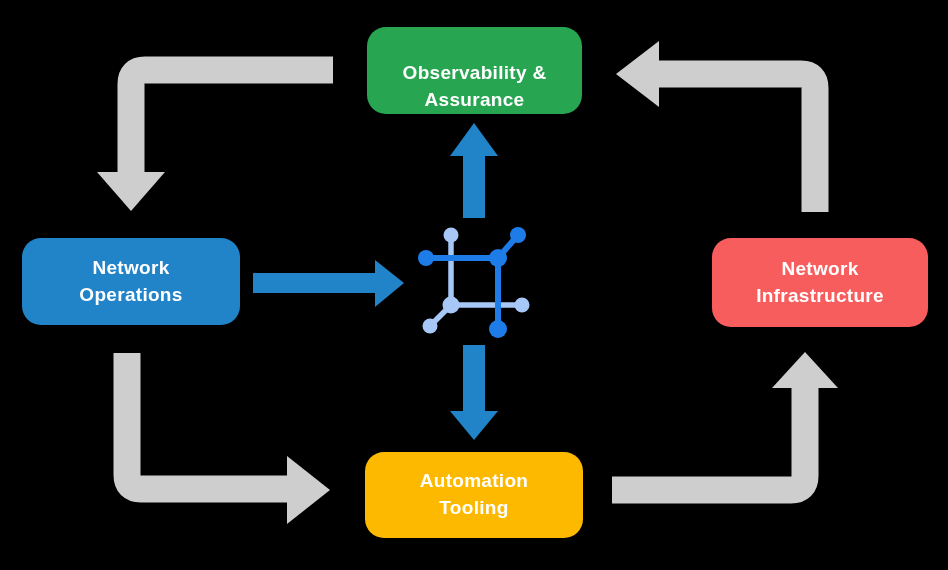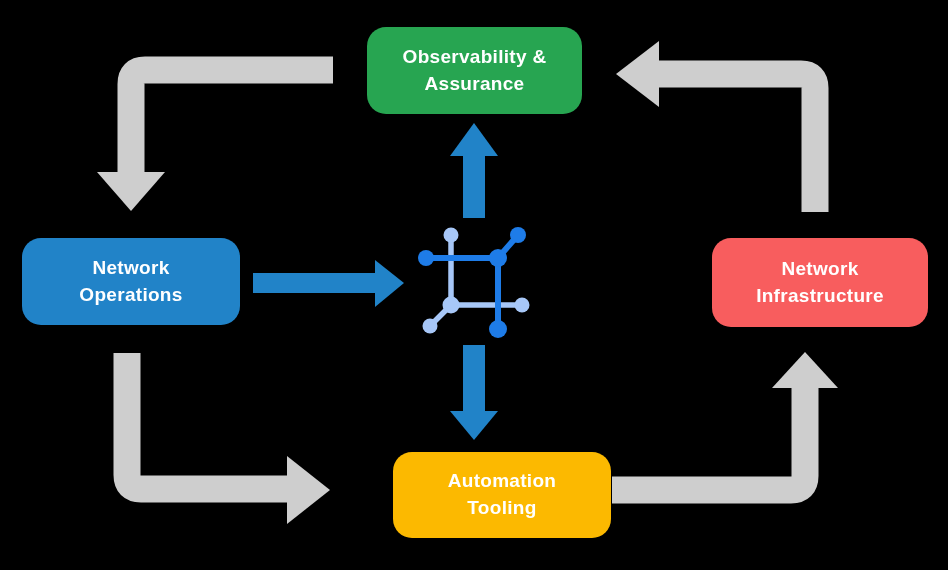--- a/index.html
+++ b/index.html
@@ -9,24 +9,24 @@
   }
   .overlay{position:absolute;left:0;top:0;}
   .node{
     position:absolute;border-radius:19px;
     display:flex;align-items:center;justify-content:center;text-align:center;
   }
   .node-label{
     white-space:pre-line;font-size:19px;font-weight:bold;
     line-height:1.42;letter-spacing:.3px;
   }
-  #node-observability{left:367px;top:27px;width:215px;height:87px;}
+  #node-observability{left:367px;top:27px;width:215px;height:87px;align-items:flex-end;}
   #node-operations{left:22px;top:238px;width:218px;height:87px;}
   #node-infrastructure{left:712px;top:238px;width:216px;height:89px;}
-  #node-automation{left:365px;top:452px;width:218px;height:86px;margin-left:28px;}
+  #node-automation{left:365px;top:452px;width:218px;height:86px;}
   .shaft{fill:none;stroke-width:27;stroke-linecap:butt;}
   .head{stroke:none;}
   .icon-line{fill:none;stroke-linecap:round;}
   .icon-line.light{stroke-width:5.5;}
   .icon-line.dark{stroke-width:6;}
   .dot{stroke:none;}
 </style>
 </head>
 <body>
 

